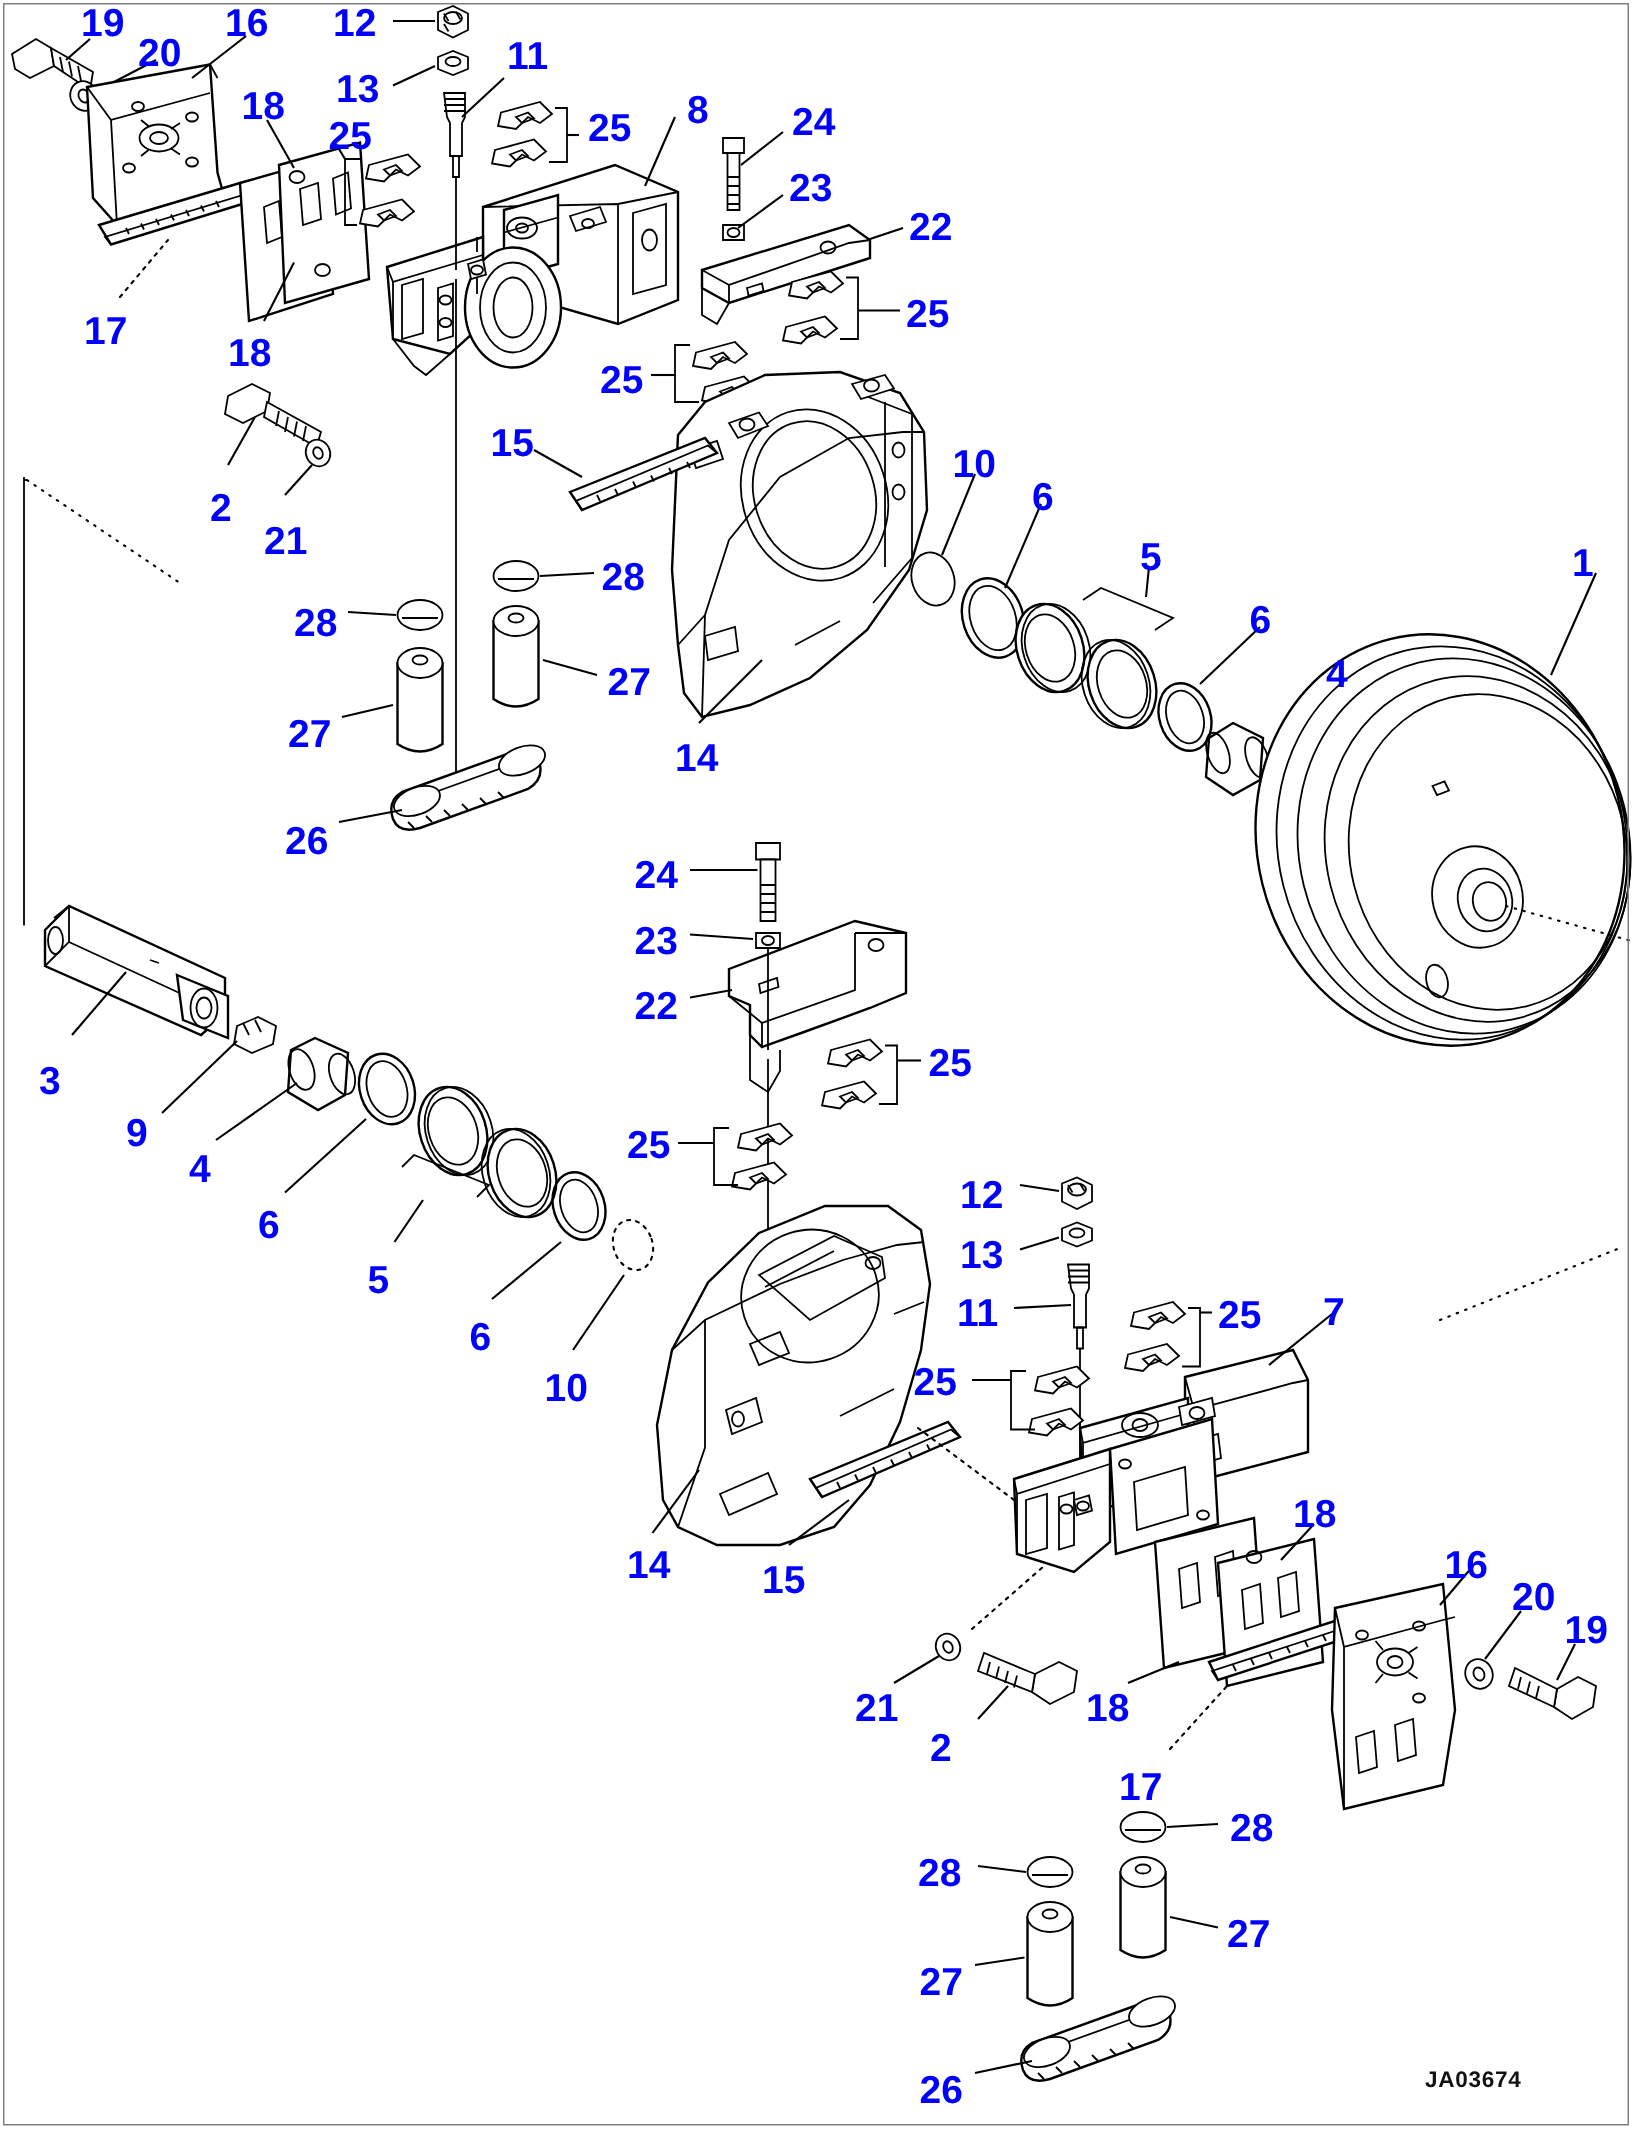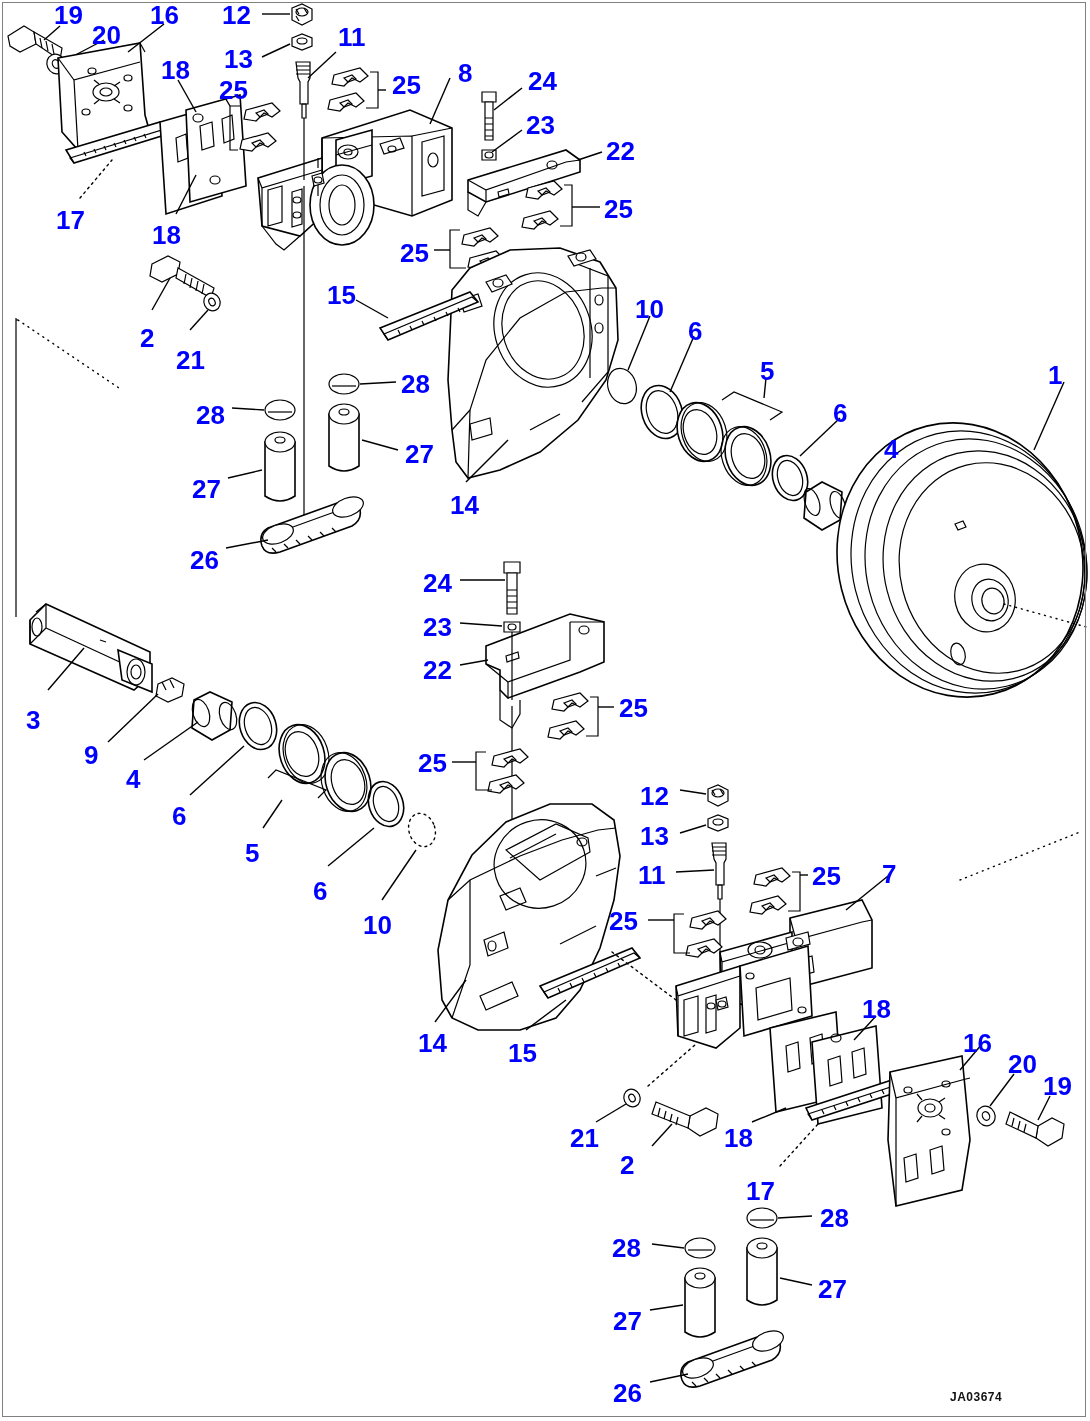--- a/index.html
+++ b/index.html
@@ -35,24 +35,23 @@
     line-height:26px;
     letter-spacing:0px;
     white-space:nowrap;
     user-select:none;
   }
   .drawing-id{
     position:absolute;
     color:#111111;
     font-family:"Liberation Sans",sans-serif;
     font-weight:bold;
-    font-size:12px;
+    font-size:15px;
     letter-spacing:0.5px;
     white-space:nowrap;
-    margin-top:12px;
   }
   .ln-thin{stroke:#000000;fill:none;stroke-width:1.2;}
   .ln-lead{stroke:#000000;fill:none;stroke-width:1.4;}
   .ln-dash{stroke:#000000;fill:none;stroke-width:1.4;stroke-dasharray:2 4;stroke-linecap:round;}
   .ln-dot{stroke:#000000;fill:none;stroke-width:1.4;stroke-dasharray:1 5;stroke-linecap:round;}
   .fillw{fill:#ffffff;stroke:#000000;stroke-width:1.6;}
   .fillw-thin{fill:#ffffff;stroke:#000000;stroke-width:1.2;}
   .nofill{fill:none;stroke:#000000;stroke-width:1.6;}
 </style>
 </head>

